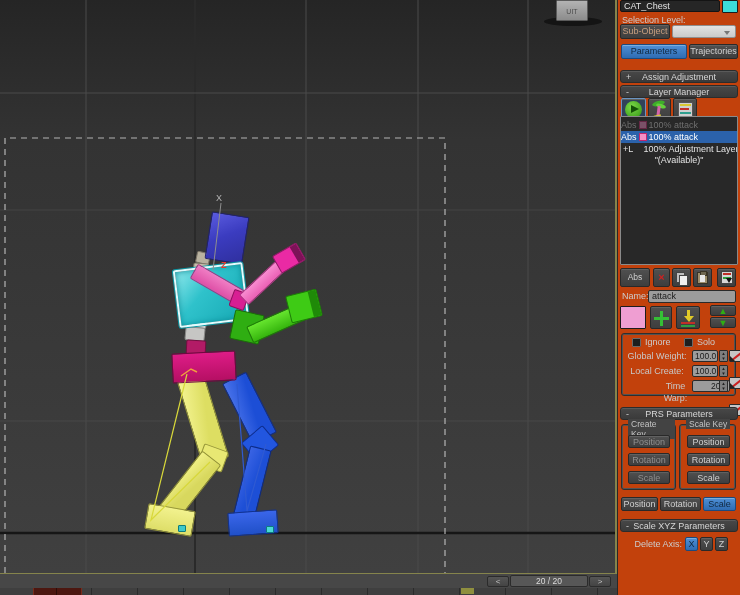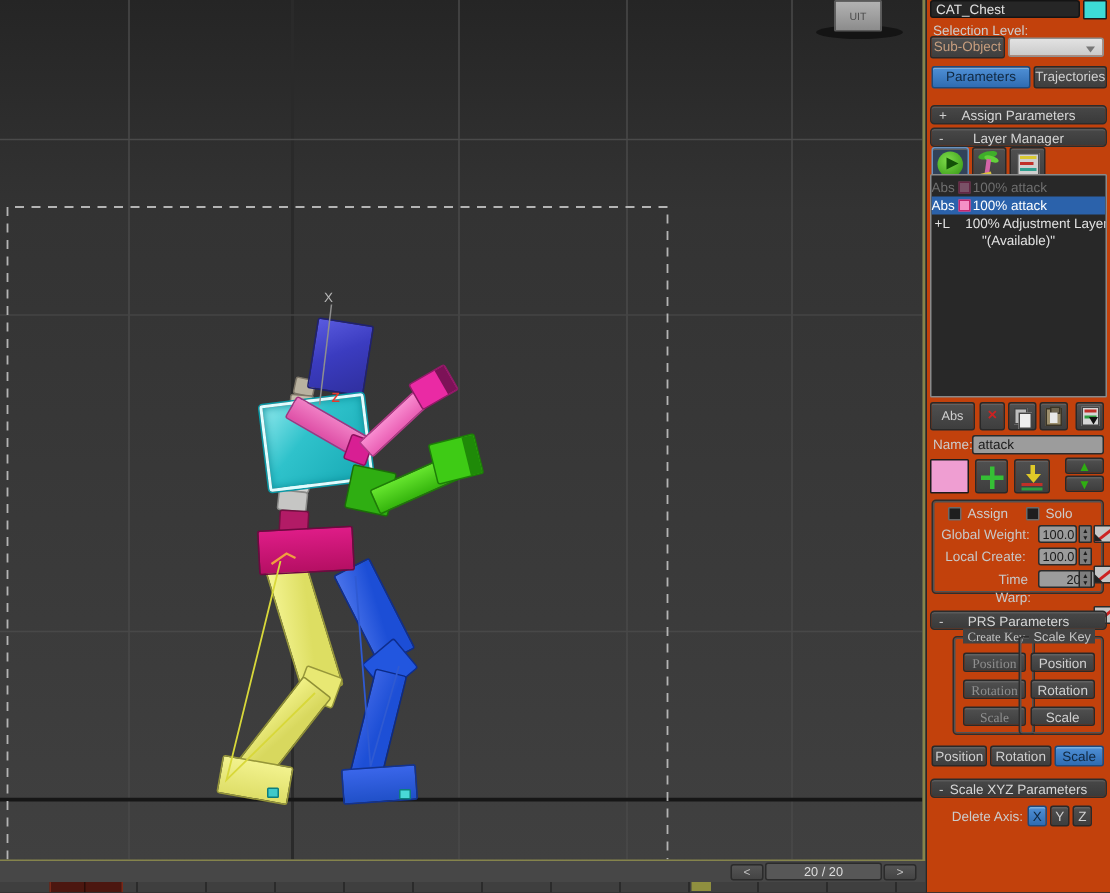--- a/index.html
+++ b/index.html
@@ -232,21 +232,21 @@
     <div class="abs" style="left:4px;top:15px;">Selection Level:</div>
 
     <div class="abs btn" style="left:2px;top:24px;width:50px;height:15px;line-height:13px;color:#c79e7e;">Sub-Object</div>
     <div class="abs dd" style="left:54px;top:25px;width:64px;height:13px;"></div>
 
     <div class="abs btn btn-blue" style="left:3px;top:44px;width:66px;height:15px;line-height:13px;">Parameters</div>
     <div class="abs btn" style="left:71px;top:44px;width:49px;height:15px;line-height:13px;">Trajectories</div>
 
     <div class="abs rollout" style="left:2px;top:70px;width:118px;height:13px;">
       <span class="sign">+</span>
-      <span>Assign Parameters</span>
+      <span>Assign Adjustment</span>
     </div>
     <div class="abs rollout" style="left:2px;top:85px;width:118px;height:13px;">
       <span class="sign">-</span>
       <span>Layer Manager</span>
     </div>
 
     <div class="abs btn" style="left:3px;top:98px;width:25px;height:23px;border-color:#6a93c0;background:#31425a;">
       <div class="ic-play">
           <i></i>
         </div>
@@ -319,21 +319,21 @@
     </div>
     <div class="abs btn" style="left:92px;top:305px;width:26px;height:11px;">
       <div class="garrow">▲</div>
     </div>
     <div class="abs btn" style="left:92px;top:317px;width:26px;height:11px;">
       <div class="garrow">▼</div>
     </div>
 
     <div class="abs groupbox" style="left:3px;top:333px;width:115px;height:63px;">
       <div class="abs cb" style="left:10px;top:4px;"></div>
-      <div class="abs" style="left:23px;top:3px;">Assign</div>
+      <div class="abs" style="left:23px;top:3px;">Ignore</div>
       <div class="abs cb" style="left:62px;top:4px;"></div>
       <div class="abs" style="left:75px;top:3px;">Solo</div>
 
       <div class="wlabel" style="left:2px;top:16px;">Global Weight:</div>
       <div class="abs lightfield" style="left:70px;top:16px;width:26px;height:12px;font-size:8.5px;text-align:right;padding:0 2px;">100.0</div>
       <div class="abs spin" style="left:97px;top:16px;">
         <b>▲</b>
         <b>▼</b>
       </div>
       <div class="abs curve" style="left:107px;top:16px;"></div>
@@ -353,21 +353,21 @@
         <b>▼</b>
       </div>
       <div class="abs curve" style="left:107px;top:46px;"></div>
     </div>
 
     <div class="abs rollout" style="left:2px;top:407px;width:118px;height:13px;">
       <span class="sign">-</span>
       <span>PRS Parameters</span>
     </div>
 
-    <div class="abs groupbox" style="left:17px;top:424px;width:55px;height:66px;font-family:Liberation Serif, serif;">
+    <div class="abs groupbox" style="left:3px;top:424px;width:55px;height:66px;">
       <div class="grouplabel" style="left:6px;">Create Key</div>
       <div class="abs btn dim" style="left:6px;top:10px;width:42px;height:13px;line-height:12px;">Position</div>
       <div class="abs btn dim" style="left:6px;top:28px;width:42px;height:13px;line-height:12px;">Rotation</div>
       <div class="abs btn dim" style="left:6px;top:46px;width:42px;height:13px;line-height:12px;">Scale</div>
     </div>
     <div class="abs groupbox" style="left:61px;top:424px;width:57px;height:66px;">
       <div class="grouplabel" style="left:6px;">Scale Key</div>
       <div class="abs btn" style="left:7px;top:10px;width:43px;height:13px;line-height:12px;">Position</div>
       <div class="abs btn" style="left:7px;top:28px;width:43px;height:13px;line-height:12px;">Rotation</div>
       <div class="abs btn" style="left:7px;top:46px;width:43px;height:13px;line-height:12px;">Scale</div>

